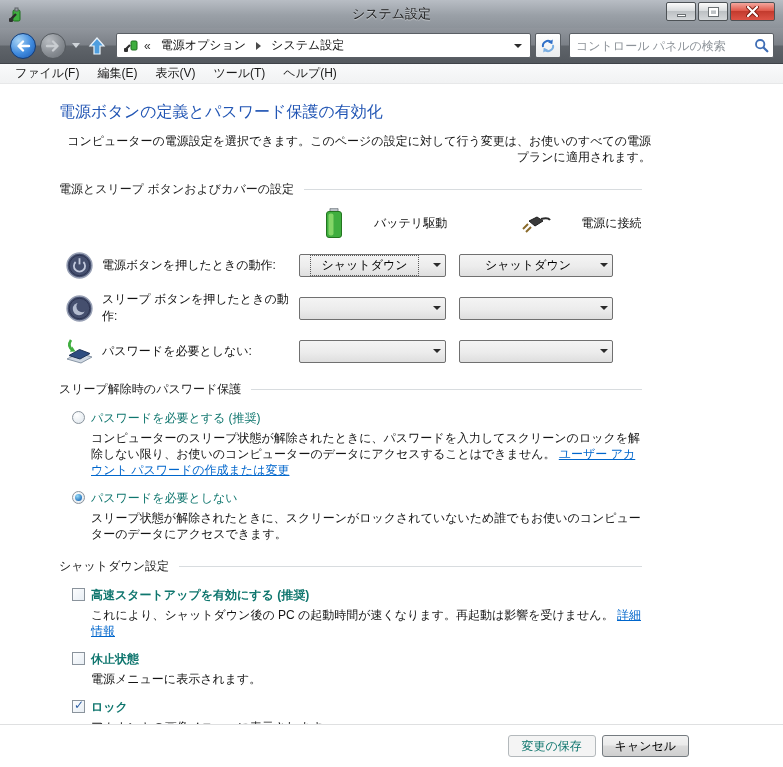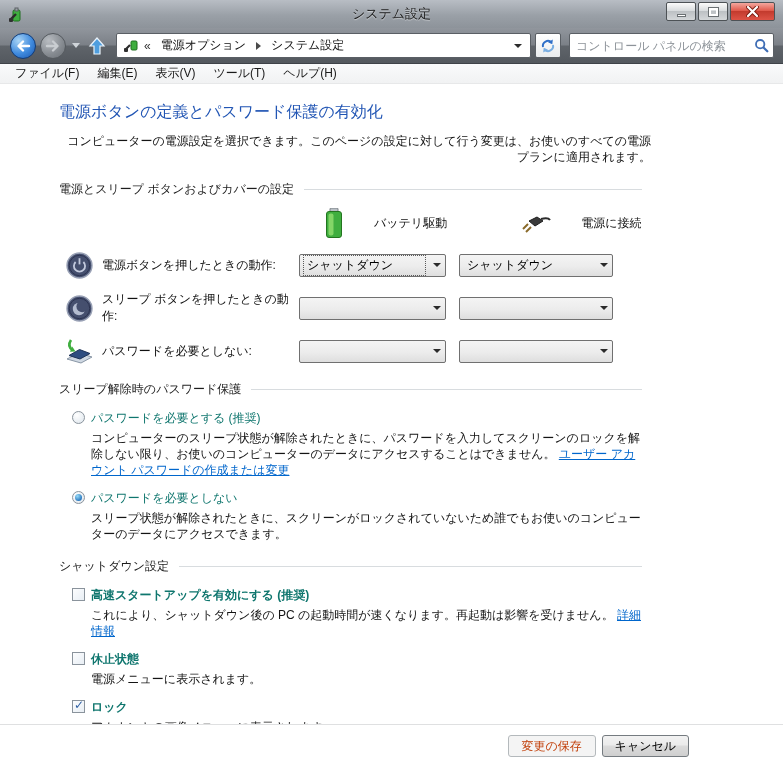--- a/index.html
+++ b/index.html
@@ -69,22 +69,22 @@
   .col-headers{display:flex;align-items:center;margin:8px 0 12px 265px;height:34px;gap:20px;}
   .col-label{font-size:12px;color:#111;margin-left:10px;}
   .plug-col{margin-left:54px;}
 
   .setting-row{display:flex;align-items:center;height:26px;margin:0 0 17px 5px;}
   .row-icon{width:30px;height:28px;margin-right:8px;display:flex;align-items:center;justify-content:center;flex:none;}
   .row-label{width:197px;font-size:12px;color:#111;}
   .combo{position:relative;width:147px;height:23px;border:1px solid #707070;border-radius:2px;
     background:linear-gradient(180deg,#f4f4f4,#ececec 55%,#dedede);display:flex;align-items:center;}
   .combo.second{width:154px;margin-left:13px;}
-  .combo-value{flex:1;font-size:12px;color:#000;height:19px;line-height:19px;margin:4px;padding:0 3px;
-    overflow:hidden;white-space:nowrap;}
+  .combo-value{flex:1;font-size:12px;color:#000;height:19px;line-height:19px;margin:11px;padding:0 3px;
+    overflow:hidden;white-space:nowrap;text-align:center;}
   .combo.focused .combo-value{outline:1px dotted #5a5a5a;}
   .combo-arrow-box{width:16px;height:100%;display:flex;align-items:center;justify-content:center;}
 
   .option{display:grid;grid-template-columns:19px 1fr;margin:12px 0 10px 13px;width:575px;}
   .option .ctrl{margin-top:1px;}
   .option-label{font-size:12px;color:#0f766e;}
   .option-label.bold{font-weight:bold;}
   .option-desc{grid-column:2;font-size:12px;color:#141414;line-height:16px;margin-top:3px;width:556px;}
   a.inline-link{color:#0066cc;text-decoration:underline;}
 
@@ -95,21 +95,21 @@
     background:radial-gradient(circle at 35% 30%,#96dbf8,#2674bd 75%);}
   .checkbox{width:13px;height:13px;border:1px solid #8a939c;position:relative;
     background:linear-gradient(135deg,#fcfdfe,#e8eef4);}
   .checkbox.checked::after{content:"✓";position:absolute;left:1px;top:-3px;font-size:12px;font-weight:bold;color:#2f5fa3;}
 
   
   .footer{height:43px;background:#fff;border-top:1px solid #dfe0e1;display:flex;align-items:center;
     justify-content:flex-end;padding-right:94px;gap:6px;}
   .btn{height:22px;min-width:88px;font-size:12px;padding:0 12px;border-radius:3px;
     font-family:"Liberation Sans","DejaVu Sans",sans-serif;display:flex;align-items:center;justify-content:center;}
-  .btn.disabled{border:1px solid #b4b9bc;background:#f4f4f4;color:#c2410c;}
+  .btn.disabled{border:1px solid #b4b9bc;background:#f4f4f4;color:#0f766e;}
   .btn.normal{border:1px solid #757b80;color:#000;
     background:linear-gradient(180deg,#f2f2f2,#ebebeb 45%,#dbdbdb 50%,#cfcfcf);min-width:76px;}
 </style>
 </head>
 <body>
 
 <div class="window">
 
   <div class="titlebar">
     <svg class="app-icon" viewBox="0 0 17 17">

